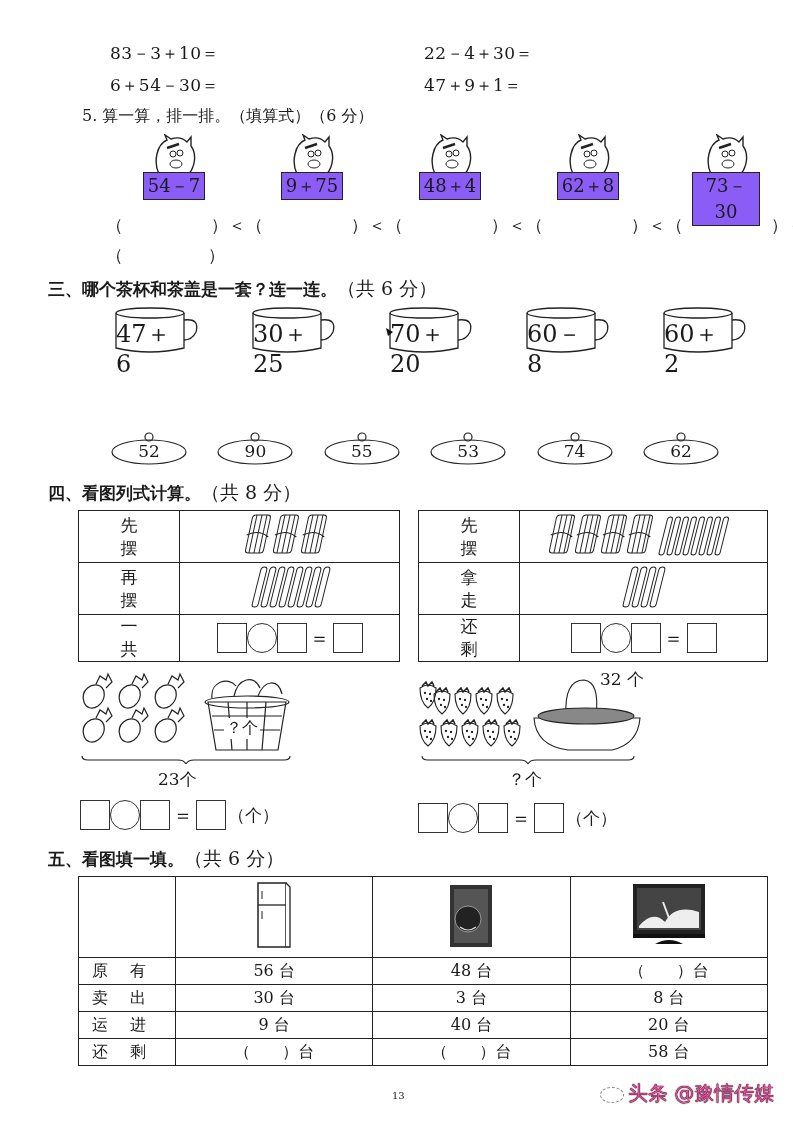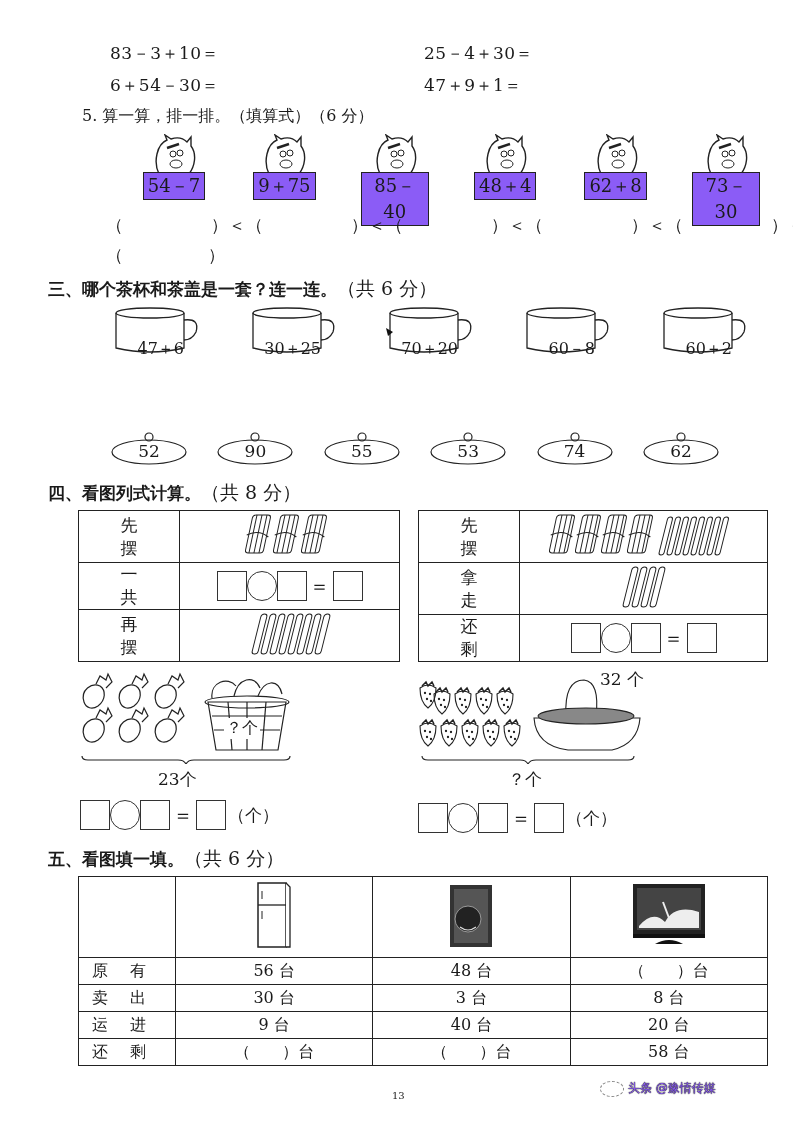--- a/index.html
+++ b/index.html
@@ -8,43 +8,43 @@
   .abs { position:absolute; }
   .expr { font-size:17px; letter-spacing:0.5px; }
   .title { font-family:"DejaVu Sans","Liberation Sans",sans-serif; font-weight:bold; font-size:17px; }
   .title .pts { font-family:"DejaVu Serif","Liberation Serif",serif; font-weight:normal; font-size:19px; }
   .subtitle { font-size:16px; }
   .pig { width:68px; text-align:center; }
   .pig svg { display:block; margin:0 auto; }
   .pig-box { display:inline-block; border:1.5px solid #222; padding:0 4px; font-size:18px; line-height:26px; background:#8b5cf6; margin-top:-4px; }
   .blank-line { font-size:17px; }
   .cup { width:92px; height:50px; }
-  .cup-label { position:absolute; left:6px; width:68px; top:12px; text-align:right; font-size:16px;margin-top:21px; }
+  .cup-label { position:absolute; left:6px; width:68px; top:12px; text-align:left; font-size:24px; }
   .lid { width:78px; height:34px; }
   .lid-label { position:absolute; left:0; width:78px; top:9px; text-align:center; font-size:17px; }
   table.pic { border-collapse:collapse; position:absolute; }
   table.pic td { border:1.5px solid #222; padding:0; }
   table.pic td.lbl { width:72px; font-size:17px; text-align:center; letter-spacing:28px; padding-left:28px; }
   .eqbox { display:inline-block; width:28px; height:28px; border:1.5px solid #333; vertical-align:middle; }
   .eqcirc { display:inline-block; width:28px; height:28px; border:1.5px solid #333; border-radius:50%; vertical-align:middle; }
   .eqsign { display:inline-block; font-size:20px; vertical-align:middle; margin:0 3px; }
   .unit { font-size:17px; vertical-align:middle; margin-left:2px; }
   table.fill { border-collapse:collapse; position:absolute; left:78px; top:876px; width:690px; }
   table.fill td { border:1.5px solid #222; text-align:center; font-size:16px; height:26px; padding:0; }
   table.fill td.rl { width:90px; letter-spacing:22px; padding-left:6px; font-size:16px; }
   table.fill tr.imgrow td { height:80px; }
   .pagenum { font-size:10px; }
-  .watermark { font-family:"DejaVu Sans","Liberation Sans",sans-serif; font-size:12px; color:#8b5cf6;
+  .watermark { font-family:"DejaVu Sans","Liberation Sans",sans-serif; font-size:20px; color:#ec4899;
                text-shadow:0 0 1px #222, 0 0 1px #222, 0 0 1px #222; }
 </style>
 </head>
 <body>
 
 <div class="abs expr" style="left:110px;top:42px;">83－3＋10＝</div>
-<div class="abs expr" style="left:424px;top:42px;">25－4＋30＝</div>
+<div class="abs expr" style="left:424px;top:42px;">22－4＋30＝</div>
 <div class="abs expr" style="left:110px;top:74px;">6＋54－30＝</div>
 <div class="abs expr" style="left:424px;top:74px;">47＋9＋1＝</div>
 
 <div class="abs subtitle" style="left:82px;top:106px;">5. 算一算，排一排。（填算式）（6 分）</div>
 
 <div class="abs" style="left:140px;top:134px;width:620px;display:flex;justify-content:space-between;">
   <div class="pig">
     <svg width="50" height="42" viewBox="0 0 50 42">
         <path d="M10 40 C4 28 8 10 18 6 L16 1 L22 5 C28 3 34 4 38 8 L42 3 L42 12 C48 20 46 32 40 40" fill="none" stroke="#222" stroke-width="1.4"></path>
         <path d="M18 14 L30 10" stroke="#222" stroke-width="2.5"></path>
@@ -65,50 +65,40 @@
     <div class="pig-box">9＋75</div>
   </div>
   <div class="pig">
     <svg width="50" height="42" viewBox="0 0 50 42">
         <path d="M10 40 C4 28 8 10 18 6 L16 1 L22 5 C28 3 34 4 38 8 L42 3 L42 12 C48 20 46 32 40 40" fill="none" stroke="#222" stroke-width="1.4"></path>
         <path d="M18 14 L30 10" stroke="#222" stroke-width="2.5"></path>
         <circle cx="24" cy="20" r="3" fill="none" stroke="#222"></circle>
         <circle cx="31" cy="19" r="3" fill="none" stroke="#222"></circle>
         <ellipse cx="27" cy="30" rx="6" ry="4" fill="none" stroke="#222"></ellipse>
       </svg>
-    <div class="pig-box">85－40</div>
+    <div class="pig-box">48＋4</div>
   </div>
   <div class="pig">
     <svg width="50" height="42" viewBox="0 0 50 42">
         <path d="M10 40 C4 28 8 10 18 6 L16 1 L22 5 C28 3 34 4 38 8 L42 3 L42 12 C48 20 46 32 40 40" fill="none" stroke="#222" stroke-width="1.4"></path>
         <path d="M18 14 L30 10" stroke="#222" stroke-width="2.5"></path>
         <circle cx="24" cy="20" r="3" fill="none" stroke="#222"></circle>
         <circle cx="31" cy="19" r="3" fill="none" stroke="#222"></circle>
         <ellipse cx="27" cy="30" rx="6" ry="4" fill="none" stroke="#222"></ellipse>
       </svg>
-    <div class="pig-box">48＋4</div>
+    <div class="pig-box">62＋8</div>
   </div>
   <div class="pig">
     <svg width="50" height="42" viewBox="0 0 50 42">
         <path d="M10 40 C4 28 8 10 18 6 L16 1 L22 5 C28 3 34 4 38 8 L42 3 L42 12 C48 20 46 32 40 40" fill="none" stroke="#222" stroke-width="1.4"></path>
         <path d="M18 14 L30 10" stroke="#222" stroke-width="2.5"></path>
         <circle cx="24" cy="20" r="3" fill="none" stroke="#222"></circle>
         <circle cx="31" cy="19" r="3" fill="none" stroke="#222"></circle>
         <ellipse cx="27" cy="30" rx="6" ry="4" fill="none" stroke="#222"></ellipse>
       </svg>
-    <div class="pig-box">62＋8</div>
-  </div>
-  <div class="pig">
-    <svg width="50" height="42" viewBox="0 0 50 42">
-        <path d="M10 40 C4 28 8 10 18 6 L16 1 L22 5 C28 3 34 4 38 8 L42 3 L42 12 C48 20 46 32 40 40" fill="none" stroke="#222" stroke-width="1.4"></path>
-        <path d="M18 14 L30 10" stroke="#222" stroke-width="2.5"></path>
-        <circle cx="24" cy="20" r="3" fill="none" stroke="#222"></circle>
-        <circle cx="31" cy="19" r="3" fill="none" stroke="#222"></circle>
-        <ellipse cx="27" cy="30" rx="6" ry="4" fill="none" stroke="#222"></ellipse>
-      </svg>
     <div class="pig-box">73－30</div>
   </div>
 </div>
 
 <div class="abs blank-line" style="left:106px;top:214px;white-space:nowrap;letter-spacing:0.5px;">（　　　　　）＜（　　　　　）＜（　　　　　）＜（　　　　　）＜（　　　　　）＜</div>
 <div class="abs blank-line" style="left:106px;top:244px;white-space:nowrap;">（　　　　　）</div>
 
 <div class="abs title" style="left:48px;top:276px;"><span>三、哪个茶杯和茶盖是一套？连一连。</span><span class="pts">（共 6 分）</span></div>
 
 <div class="abs" style="left:110px;top:306px;width:640px;display:flex;justify-content:space-between;">
@@ -225,45 +215,45 @@
               </g>
               <g transform="translate(60,2) skewX(-12)">
                 <rect x="4" y="0" width="18" height="38" rx="3"></rect>
                 <line x1="8" y1="0" x2="8" y2="38"></line>
                 <line x1="13" y1="0" x2="13" y2="38"></line>
                 <line x1="18" y1="0" x2="18" y2="38"></line>
                 <path d="M2 20 Q13 14 24 22"></path>
               </g>
             </g>
       </svg>
-    </td>
-  </tr>
-  <tr style="height:42px;">
-    <td class="lbl">一共</td>
-    <td style="text-align:center;">
-      <span class="eqbox"></span><span class="eqcirc"></span><span class="eqbox"></span><span class="eqsign">＝</span><span class="eqbox"></span>
     </td>
   </tr>
   <tr style="height:52px;">
     <td class="lbl">再摆</td>
     <td style="text-align:center;">
       <svg width="84" height="44" viewBox="0 0 84 44">
             <g fill="none" stroke="#222" stroke-width="1">
               <g transform="skewX(-14)">
                 <rect x="14" y="2" width="6" height="40" rx="3"></rect>
                 <rect x="23" y="2" width="6" height="40" rx="3"></rect>
                 <rect x="32" y="2" width="6" height="40" rx="3"></rect>
                 <rect x="41" y="2" width="6" height="40" rx="3"></rect>
                 <rect x="50" y="2" width="6" height="40" rx="3"></rect>
                 <rect x="59" y="2" width="6" height="40" rx="3"></rect>
                 <rect x="68" y="2" width="6" height="40" rx="3"></rect>
                 <rect x="77" y="2" width="6" height="40" rx="3"></rect>
               </g>
             </g>
           </svg>
+    </td>
+  </tr>
+  <tr style="height:42px;">
+    <td class="lbl">一共</td>
+    <td style="text-align:center;">
+      <span class="eqbox"></span><span class="eqcirc"></span><span class="eqbox"></span><span class="eqsign">＝</span><span class="eqbox"></span>
     </td>
   </tr>
 </tbody>
   </table>
 
 <table class="pic" style="left:418px;top:510px;width:350px;">
   <tbody>
       <tr style="height:52px;">
     <td class="lbl">先摆</td>
     <td style="text-align:center;">

